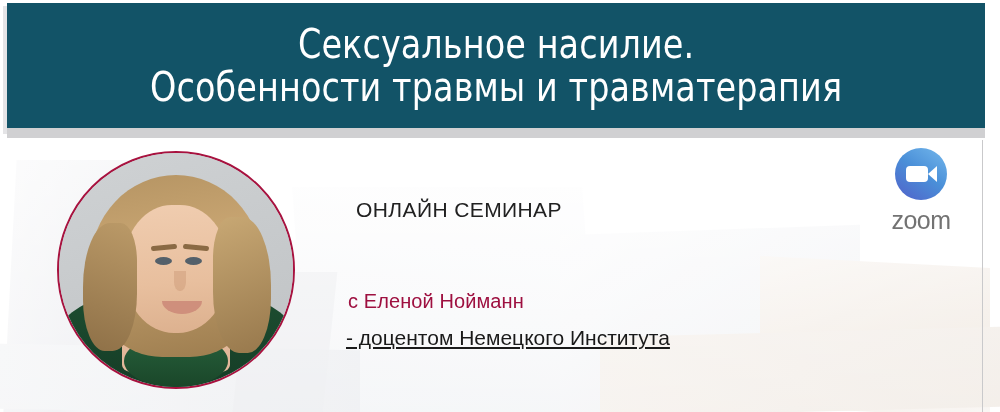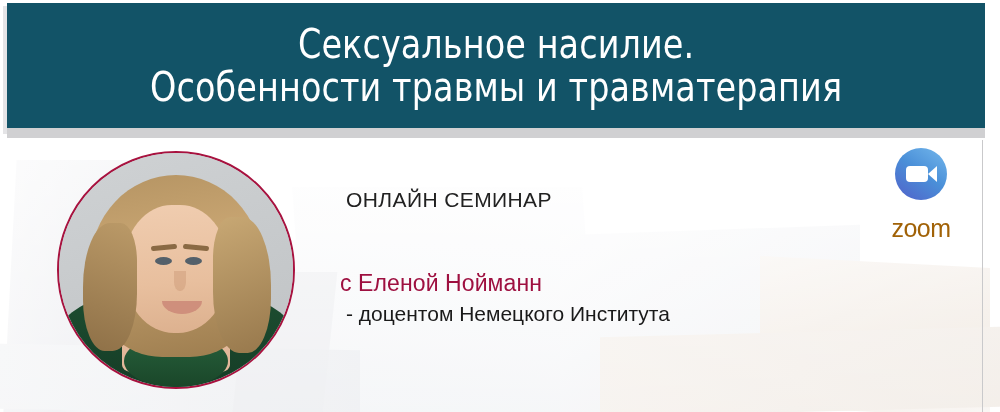--- a/index.html
+++ b/index.html
@@ -230,40 +230,40 @@
   .copy {
     position: absolute;
     left: 340px; top: 182px;
     width: 570px;
   }
   .eyebrow {
     color: #212121;
     font-size: 21px;
     font-weight: 400;
     letter-spacing: .4px;
-    margin: 6px;
+    margin: 16px;
   }
   .presenter {
     color: #9e1040;
-    font-size: 23px;
-    font-weight: 400;
-    margin: 0;
+    font-size: 20px;
+    font-weight: 400;
+    margin: 8px;
     padding-top: 52px;
     letter-spacing: .1px;
   }
   .role {
     color: #1a1a1a;
     font-size: 21px;
     font-weight: 400;
     margin: 0;
     padding-top: 3px;
     padding-left: 6px;
     line-height: 1.32;
   }
-  .role span { display: block; }
+  .role span { display: block; text-decoration: underline; }
 
   
   .zoom-logo {
     position: absolute;
     left: 872px; top: 148px;
     width: 98px;
     text-align: center;
   }
   .zoom-mark {
     width: 52px; height: 52px;
@@ -284,22 +284,22 @@
     left: 33px; top: 18px;
     width: 0; height: 0;
     border-top: 8px solid transparent;
     border-bottom: 8px solid transparent;
     border-right: 9px solid #ffffff;
   }
   .zoom-word {
     font-size: 25px;
     font-weight: 400;
     letter-spacing: -.5px;
-    color: #a16207;
-    margin-top: 16px;
+    color: #737373;
+    margin-top: 8px;
     line-height: 1;
   }
 
   
   .right-rule {
     position: absolute;
     left: 982px; top: 140px;
     width: 1px; height: 272px;
     background: #c9c9cb;
   }

